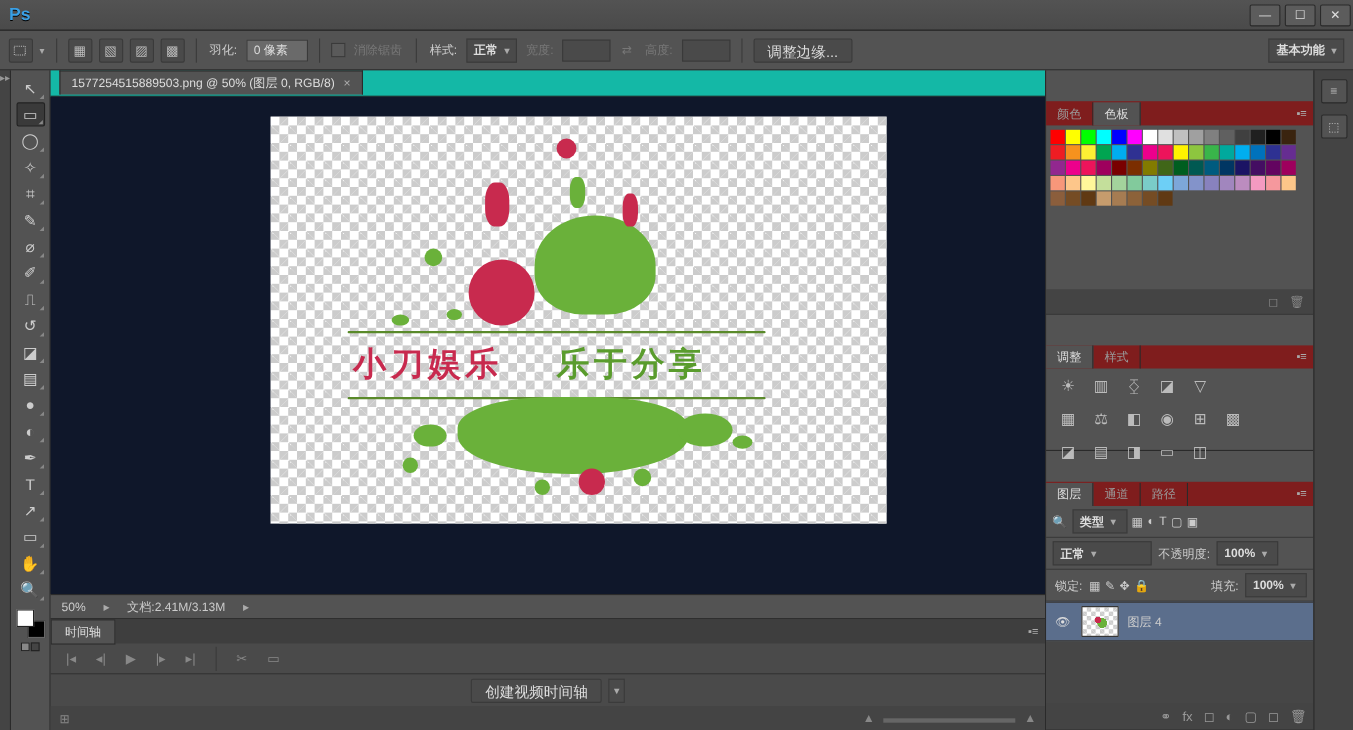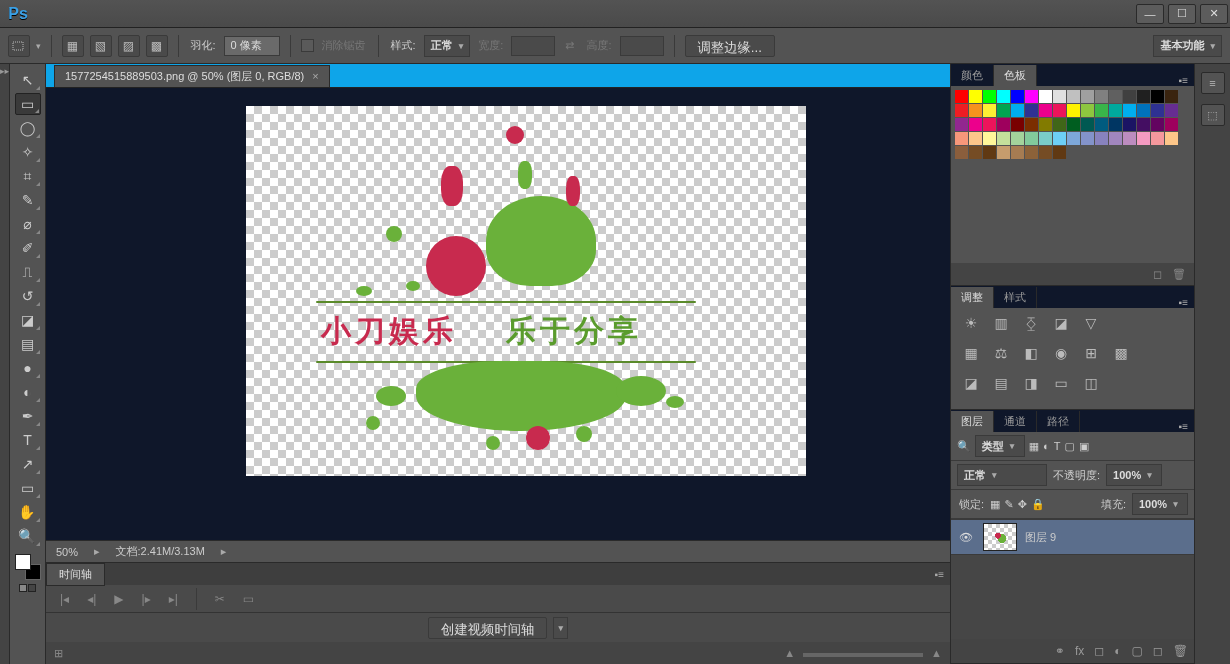--- a/index.html
+++ b/index.html
@@ -26,21 +26,21 @@
 .toolbox{ width:36px; background:#535353; border-right:1px solid #2a2a2a; display:flex; flex-direction:column; align-items:center; padding-top:4px;}
 .tool{ width:26px; height:22px; margin:1px 0; display:flex; align-items:center; justify-content:center; color:#ccc; font-size:14px; border-radius:2px; position:relative;}
 .tool.sel{ background:#3a3a3a; border:1px solid #222;}
 .tool .dot{ position:absolute; bottom:1px; right:1px; width:0; height:0; border-left:4px solid transparent; border-bottom:4px solid #888;}
 .swatches{ margin-top:6px; position:relative; width:26px; height:26px;}
 .sw-fg{ position:absolute; left:0; top:0; width:16px; height:16px; background:#fff; border:1px solid #222;}
 .sw-bg{ position:absolute; right:0; bottom:0; width:16px; height:16px; background:#000; border:1px solid #666;}
 .mini-sw{ display:flex; gap:1px; margin-top:4px;}
 .mini-sw div{width:8px; height:8px; border:1px solid #222;}
 .docarea{ flex:1; background:#333; display:flex; flex-direction:column;}
-.tabbar{ height:24px; background:#0ea5e9; display:flex; align-items:center; padding-left:8px; border-bottom:1px solid #222;}
+.tabbar{ height:24px; background:#14b8a6; display:flex; align-items:flex-start; padding-left:8px; border-bottom:1px solid #222;}
 .doc-tab{ background:#535353; border:1px solid #2a2a2a; border-bottom:none; padding:3px 10px; color:#ddd; display:flex; align-items:center; gap:8px; font-size:11px;}
 .doc-tab .x{ color:#aaa; font-size:11px;}
 .canvas-wrap{ flex:1; background:#0f172a; position:relative; overflow:hidden;}
 .canvas{ position:absolute; left:200px; top:18px; width:560px; height:370px;
  background-image:
   linear-gradient(45deg,#ccc 25%,transparent 25%),linear-gradient(-45deg,#ccc 25%,transparent 25%),
   linear-gradient(45deg,transparent 75%,#ccc 75%),linear-gradient(-45deg,transparent 75%,#ccc 75%);
  background-size:16px 16px; background-position:0 0,0 8px,8px -8px,-8px 0; background-color:#fff;
  display:flex; align-items:center; justify-content:center;
 }
@@ -51,21 +51,21 @@
 .hline{ position:absolute; height:2px; background:#5a8a2a; border-radius:2px;}
 .statusbar{ height:22px; background:#535353; border-top:1px solid #2a2a2a; display:flex; align-items:center; gap:16px; padding:0 10px; color:#ccc;}
 .timeline{ height:102px; background:#4a4a4a; border-top:1px solid #2a2a2a; display:flex; flex-direction:column;}
 .tl-tabs{ height:22px; background:#3e3e3e; display:flex; align-items:center;}
 .tl-tab{ padding:3px 12px; background:#535353; border:1px solid #2a2a2a; color:#ddd;text-align:right;}
 .tl-ctrl{ height:28px; display:flex; align-items:center; gap:10px; padding:0 10px; border-bottom:1px solid #333;}
 .tl-ctrl .pbtn{ color:#888; font-size:12px; padding:0 4px;}
 .tl-body{ flex:1; display:flex; align-items:center; justify-content:center; gap:6px;}
 .panels{ width:244px; background:#535353; border-left:1px solid #2a2a2a; display:flex; flex-direction:column;}
 .panel{ border-bottom:1px solid #2a2a2a; display:flex; flex-direction:column;}
-.ptabs{ height:22px; background:#0f172a; display:flex; align-items:flex-end;}
+.ptabs{ height:22px; background:#7f1d1d; display:flex; align-items:center;margin-top:28px;}
 .ptab{ padding:3px 10px; color:#999; border-right:1px solid #2a2a2a;}
 .ptab.act{ background:#535353; color:#ddd;}
 .pmenu{ margin-left:auto; padding:0 6px; color:#aaa; font-size:10px;}
 .swatch-grid{ padding:4px; display:grid; grid-template-columns:repeat(16,13px); gap:1px;}
 .swatch-grid div{ width:13px; height:13px;}
 .pfoot{ height:22px; background:#444; display:flex; align-items:center; justify-content:flex-end; gap:10px; padding:0 8px; color:#888;}
 .adjrow{ display:flex; gap:10px; padding:6px 10px; color:#bbb;}
 .adjrow .ai{ width:20px; height:18px; display:flex; align-items:center; justify-content:center; font-size:14px;}
 .layer-ctl{ display:flex; align-items:center; gap:4px; padding:3px 6px; border-bottom:1px solid #3a3a3a;}
 .layer-ctl .mini{ width:50px;}
@@ -397,21 +397,21 @@
         <span style="flex:1"></span>
         <span class="lbl">填充:</span>
         <div class="dd" style="width:56px">
             <span>100%</span>
             <span class="arr">▾</span>
           </div>
       </div>
       <div class="layer-row">
         <div class="eye">👁</div>
         <div class="thumb"></div>
-        <span>图层 9</span>
+        <span>图层 4</span>
       </div>
       <div style="flex:1;background:#464646"></div>
       <div class="layersfoot">
         <span>⚭</span>
         <span>fx</span>
         <span>◻</span>
         <span>◐</span>
         <span>▢</span>
         <span>◻</span>
         <span>🗑</span>

